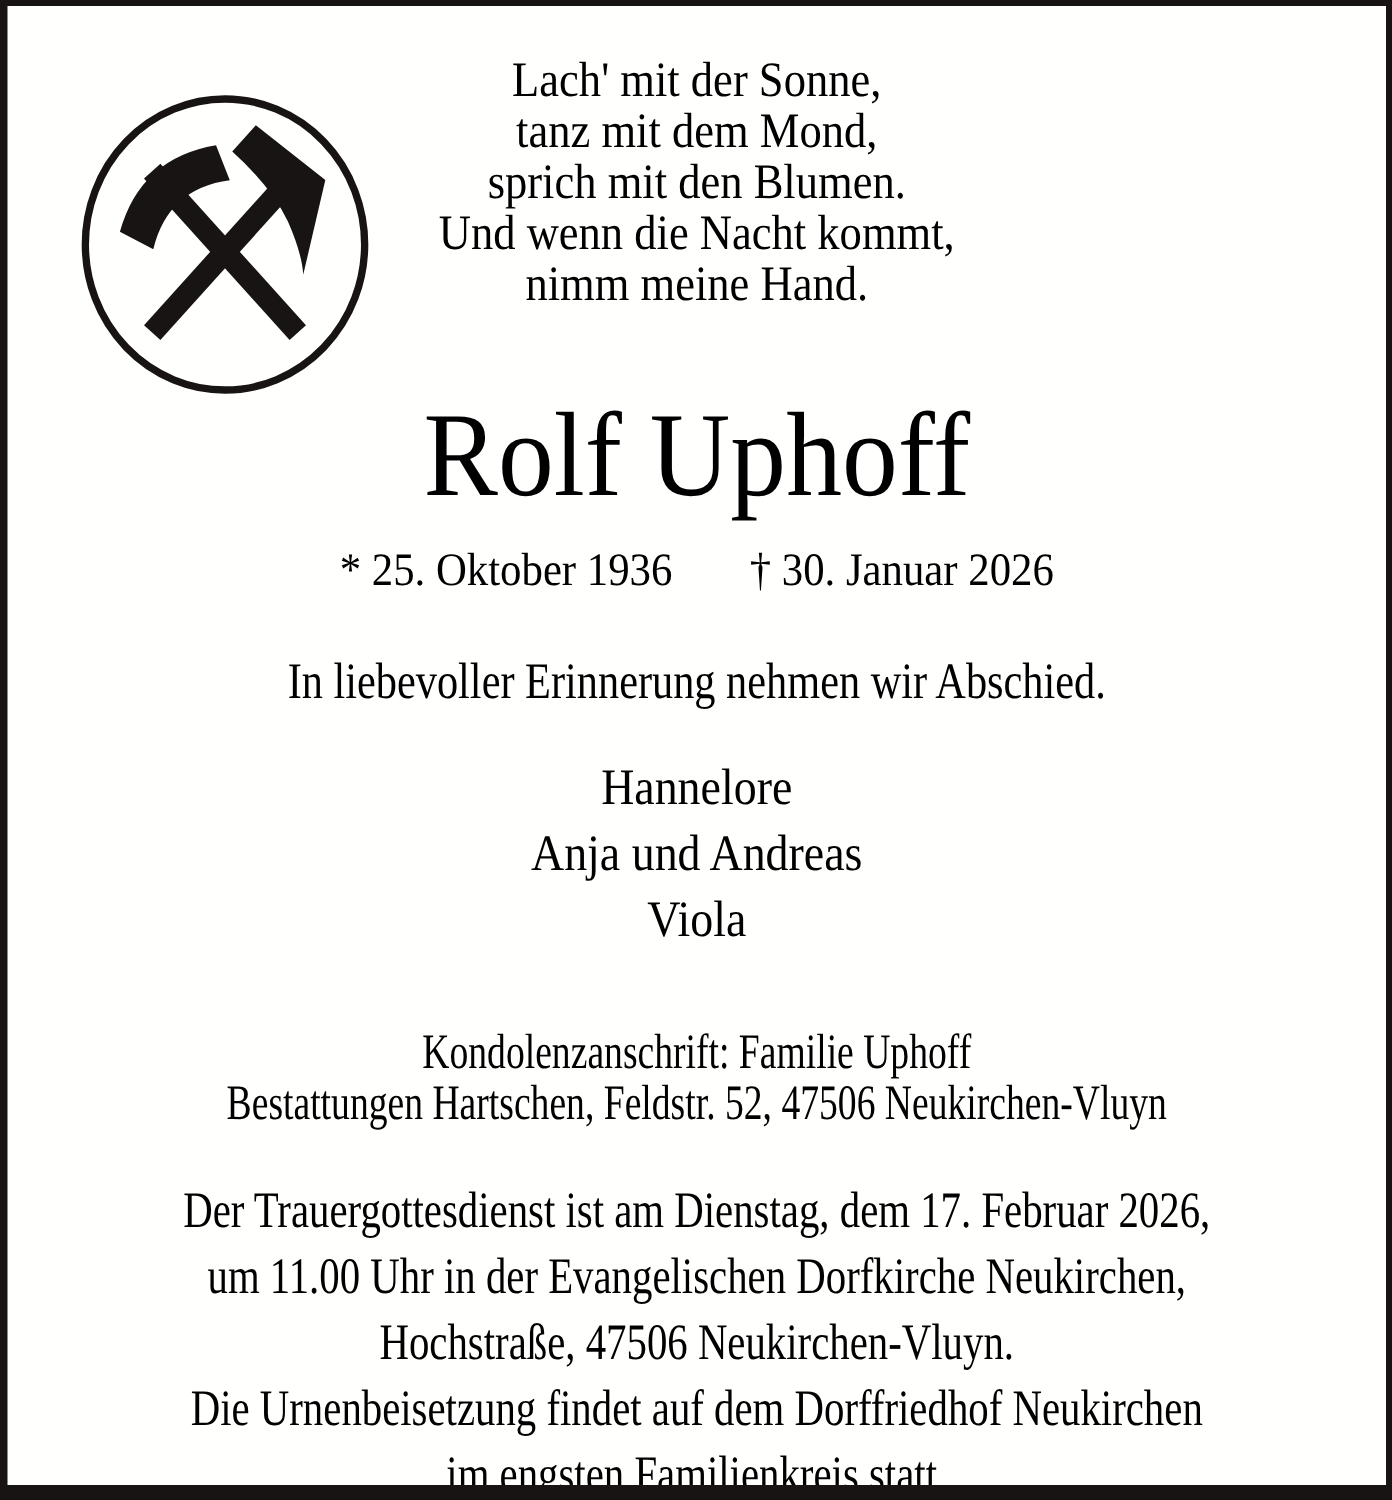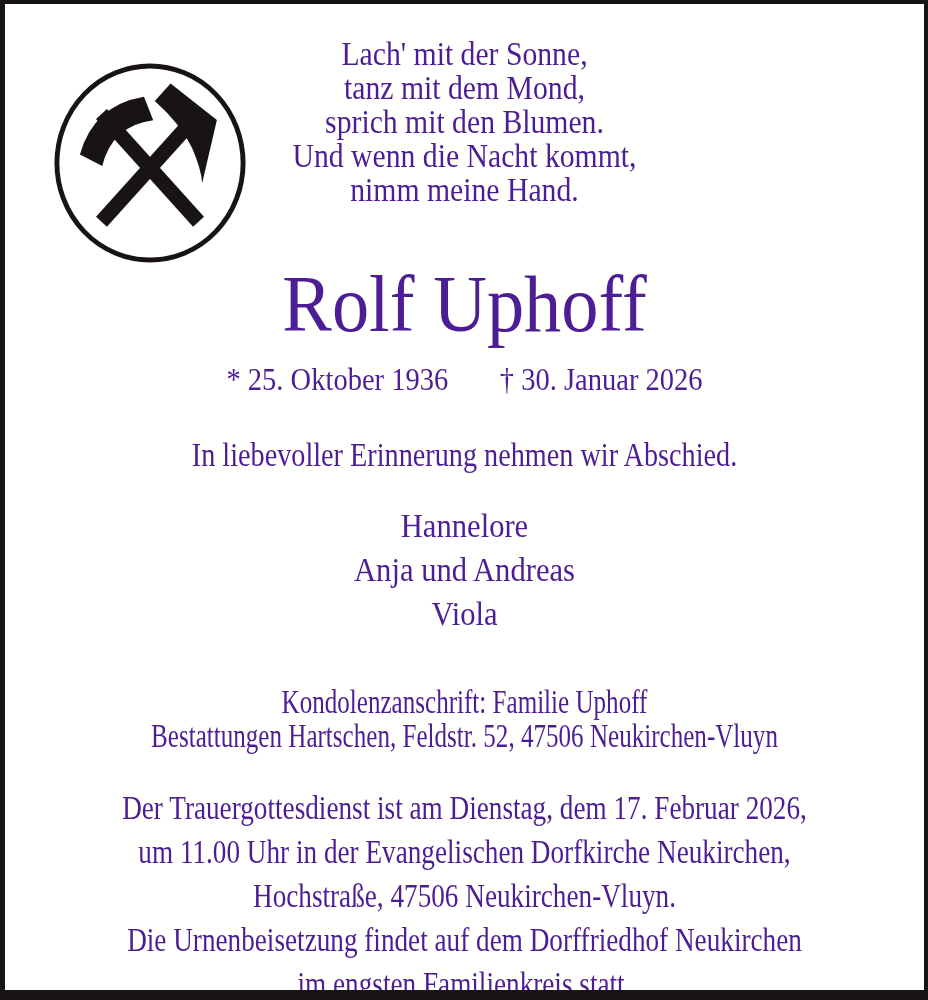--- a/index.html
+++ b/index.html
@@ -7,21 +7,21 @@
   .frame {
     position: relative;
     width: 928px;
     height: 1000px;
     background: #fffffe;
     border-style: solid;
     border-color: #191414;
     border-width: 4px 4px 10px 5px;
     overflow: hidden;
     font-family: "Liberation Serif", "DejaVu Serif", serif;
-    color: #4c1d95;
+    color: #000000;
   }
   .block {
     position: absolute;
     left: 0;
     right: 0;
     text-align: center;
     transform-origin: 50% 50%;
   }
   .poem      { top: 33px;  font-size: 33px; line-height: 34px; transform: scaleX(0.90); }
   .name      { top: 258px; font-size: 80px; line-height: 84px; font-weight: 400; transform: scaleX(0.93); }

